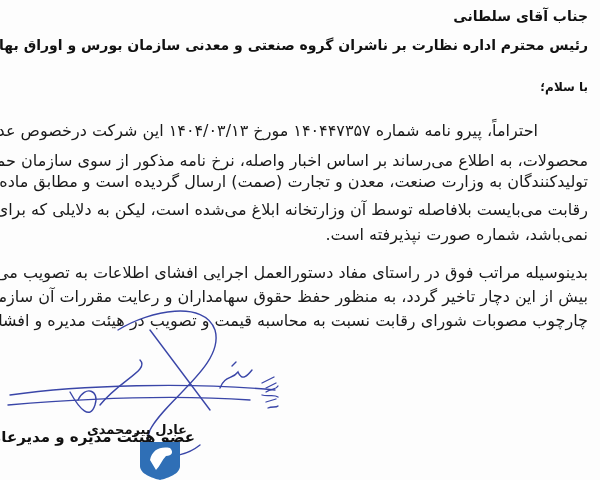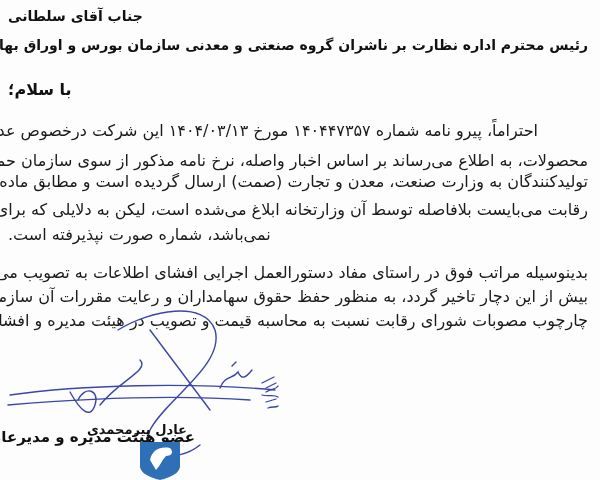--- a/index.html
+++ b/index.html
@@ -1,36 +1,36 @@
 <!DOCTYPE html>
 <html><head>
 <meta charset="utf-8">
 <style>
   html, body { margin:0; padding:0; }
   body {
     width:600px; height:480px; overflow:hidden; background:#fdfdfd;
     position:relative; font-family:"DejaVu Sans", sans-serif; color:#111;
   }
   .page { position:absolute; inset:0; direction:rtl; }
-  .line { position:absolute; right:0; left:8px; white-space:nowrap; text-align:left; }
+  .line { position:absolute; right:0; left:0; white-space:nowrap; text-align:right; }
   .title { font-weight:bold; font-size:14px; }
   .body { font-size:16px; color:#1a1a1a; }
   .justify { text-align:justify; text-align-last:justify; }
   .sig-name { position:absolute; font-weight:bold; font-size:13px; white-space:nowrap; direction:rtl; }
   .sig-role { position:absolute; font-weight:bold; font-size:15px; white-space:nowrap; direction:rtl;text-align:right; }
   svg.overlay { position:absolute; left:0; top:0; pointer-events:none; }
 </style>
 </head>
 <body>
 
 <div class="page">
 
   <div class="line title" style="top:8px; right:12px;">جناب آقای  سلطانی</div>
   <div class="line title" style="top:37px; right:12px;">رئیس محترم اداره  نظارت بر ناشران گروه صنعتی و معدنی سازمان بورس و اوراق بهادار</div>
-  <div class="line title" style="top:80px; right:12px; font-size:16px;">با سلام؛</div>
+  <div class="line title" style="top:80px; right:12px; font-size:12px;">با سلام؛</div>
 
   <div>
     <div class="line body justify" style="top:121px; right:12px; left:24px; padding-right:50px;">احتراماً، پیرو نامه شماره ۱۴۰۴۴۷۳۵۷ مورخ ۱۴۰۴/۰۳/۱۳ این شرکت درخصوص عدم ابلاغ نرخ فروش</div>
     <div class="line body justify" style="top:151px; right:12px; left:24px;">محصولات، به اطلاع می‌رساند بر اساس اخبار واصله، نرخ نامه مذکور از سوی سازمان حمایت از مصرف‌کنندگان و</div>
     <div class="line body justify" style="top:172px; right:12px; left:24px;">تولیدکنندگان به وزارت صنعت، معدن و تجارت (صمت) ارسال گردیده است و مطابق ماده ۳ مصوبه ۵۴۳ شورای</div>
     <div class="line body justify" style="top:200px; right:12px; left:24px;margin-left:48px;">رقابت می‌بایست بلافاصله توسط آن وزارتخانه ابلاغ می‌شده است، لیکن به دلایلی که برای این شرکت مشخص</div>
     <div class="line body" style="top:225px; right:12px;">نمی‌باشد، شماره صورت نپذیرفته است.</div>
   </div>
 
   <div>

